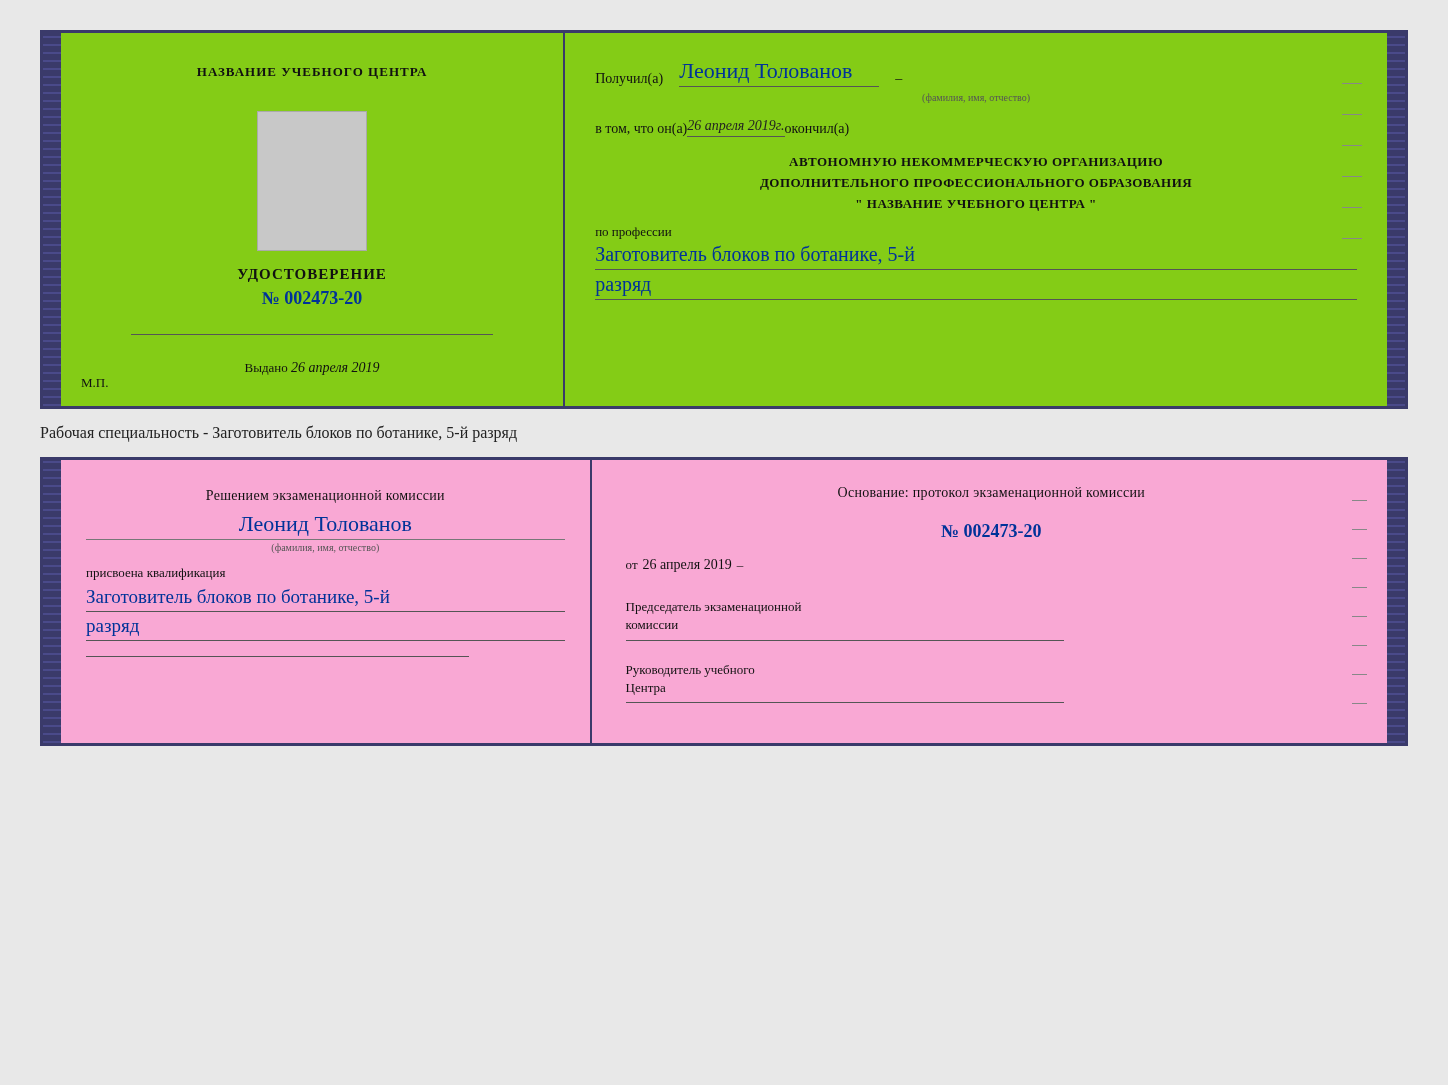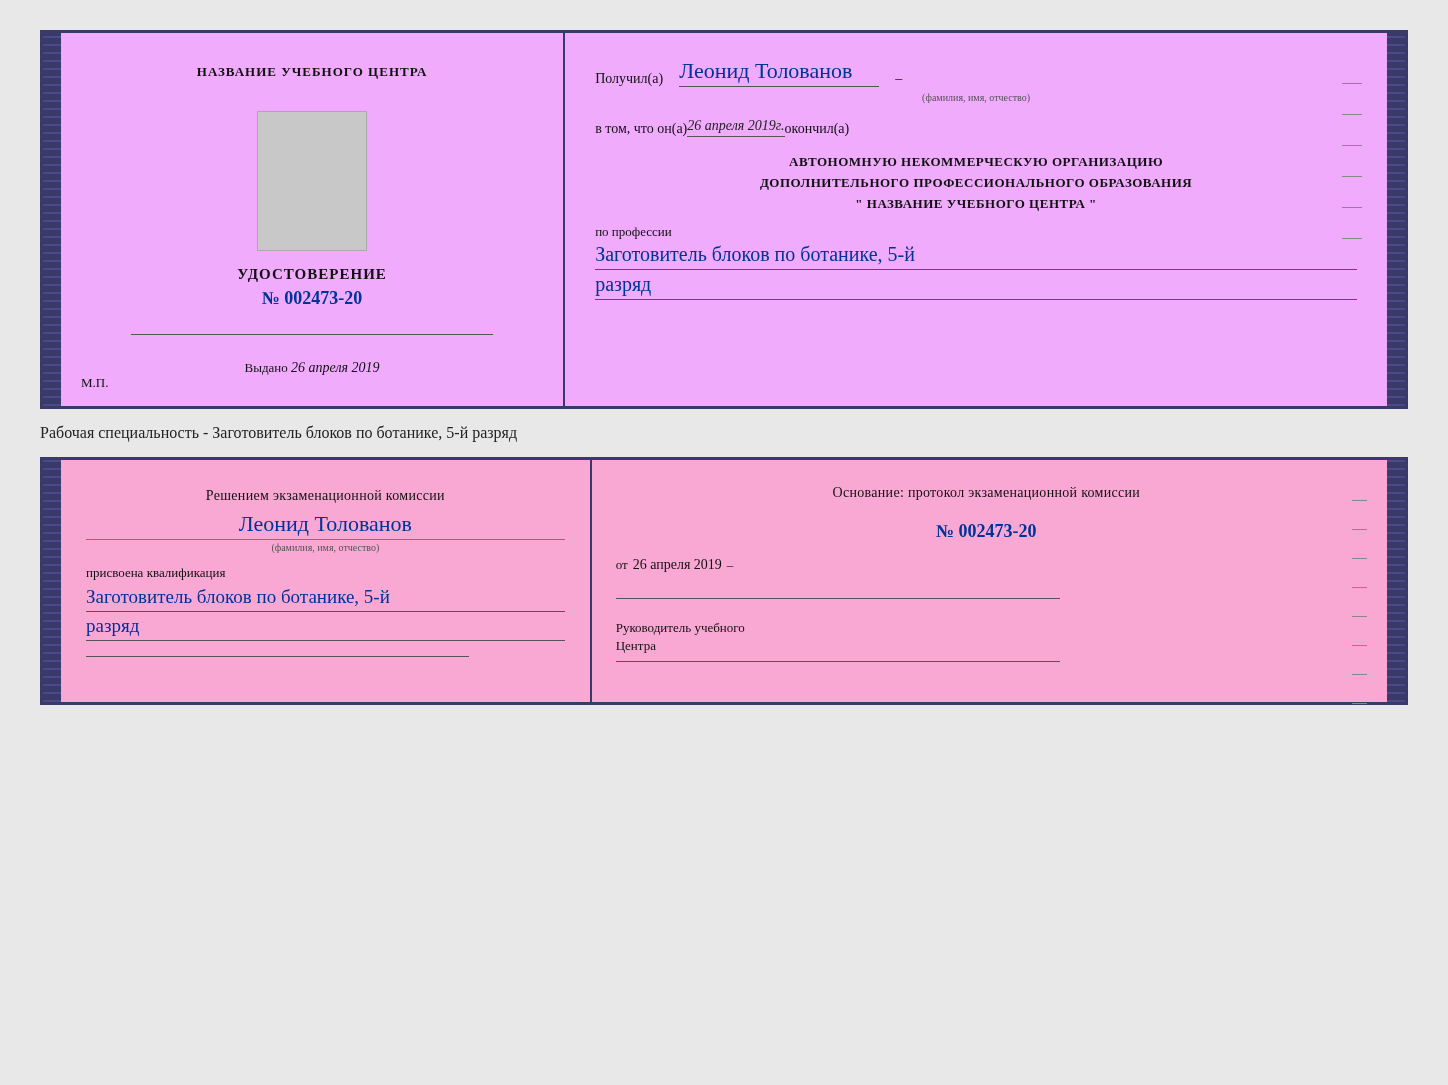--- a/index.html
+++ b/index.html
@@ -14,21 +14,21 @@
     .document-container {
       background: #e8e8e8;
       padding: 10px 20px;
     }
 
     
     .certificate-book {
       display: flex;
       width: 100%;
       border: 3px solid #3a3a6a;
-      background: #f0abfc;
+      background: #84cc16;
       position: relative;
     }
 
     .cert-spine {
       width: 18px;
       background: repeating-linear-gradient(
         0deg,
         #4a4a8a,
         #4a4a8a 2px,
         #3a3a6a 2px,
@@ -256,21 +256,21 @@
 
     .qual-left {
       width: 40%;
       padding: 25px 25px 20px 25px;
       border-right: 2px solid #3a3a6a;
       position: relative;
     }
 
     .qual-right {
       width: 60%;
-      padding: 25px 30px 20px 24px;
+      padding: 25px 30px 20px 34px;
       position: relative;
     }
 
     .qual-right-spine {
       width: 18px;
       background: repeating-linear-gradient(
         0deg,
         #4a4a8a,
         #4a4a8a 2px,
         #3a3a6a 2px,
@@ -515,20 +515,24 @@
       <div class="osnovanie-title">Основание: протокол экзаменационной комиссии</div>
 
       <div class="protocol-number">№  002473-20</div>
 
       <div class="ot-date-row">
         <span>от</span>
         <span class="ot-date-value">26 апреля 2019</span>
         <span>–</span>
       </div>
 
+      <div class="predsedatel-label">
+        <span>Председатель экзаменационной</span><br>
+        <span>комиссии</span>
+      </div>
       <div class="sign-line-right"></div>
 
       <div class="rukovoditel-label">
         <span>Руководитель учебного</span><br>
         <span>Центра</span>
       </div>
       <div class="sign-line-right"></div>
 
       <div class="right-deco">
         <div class="deco-line-sm"></div>

